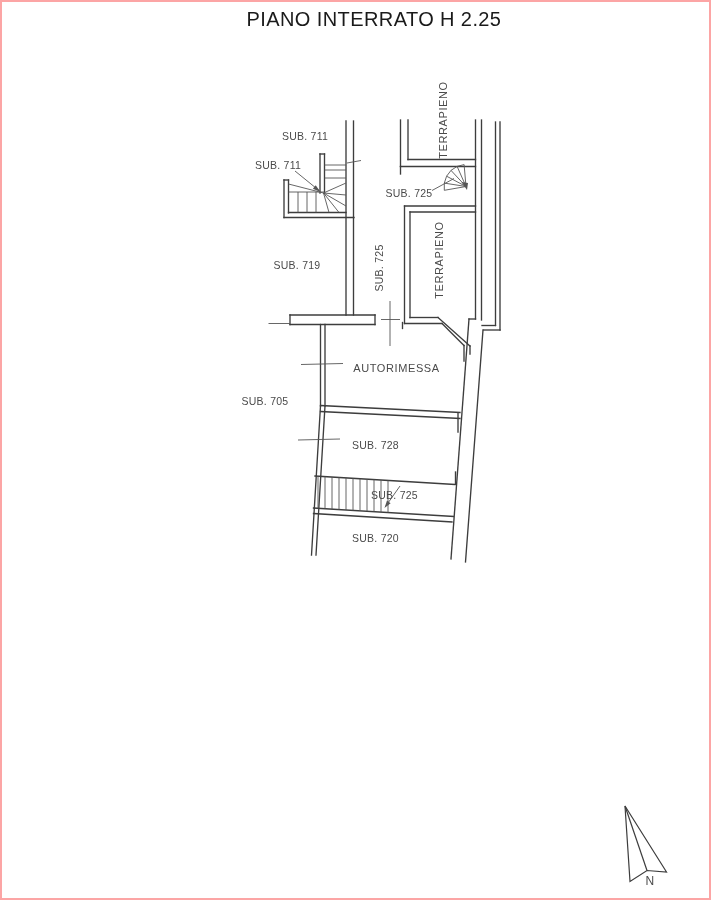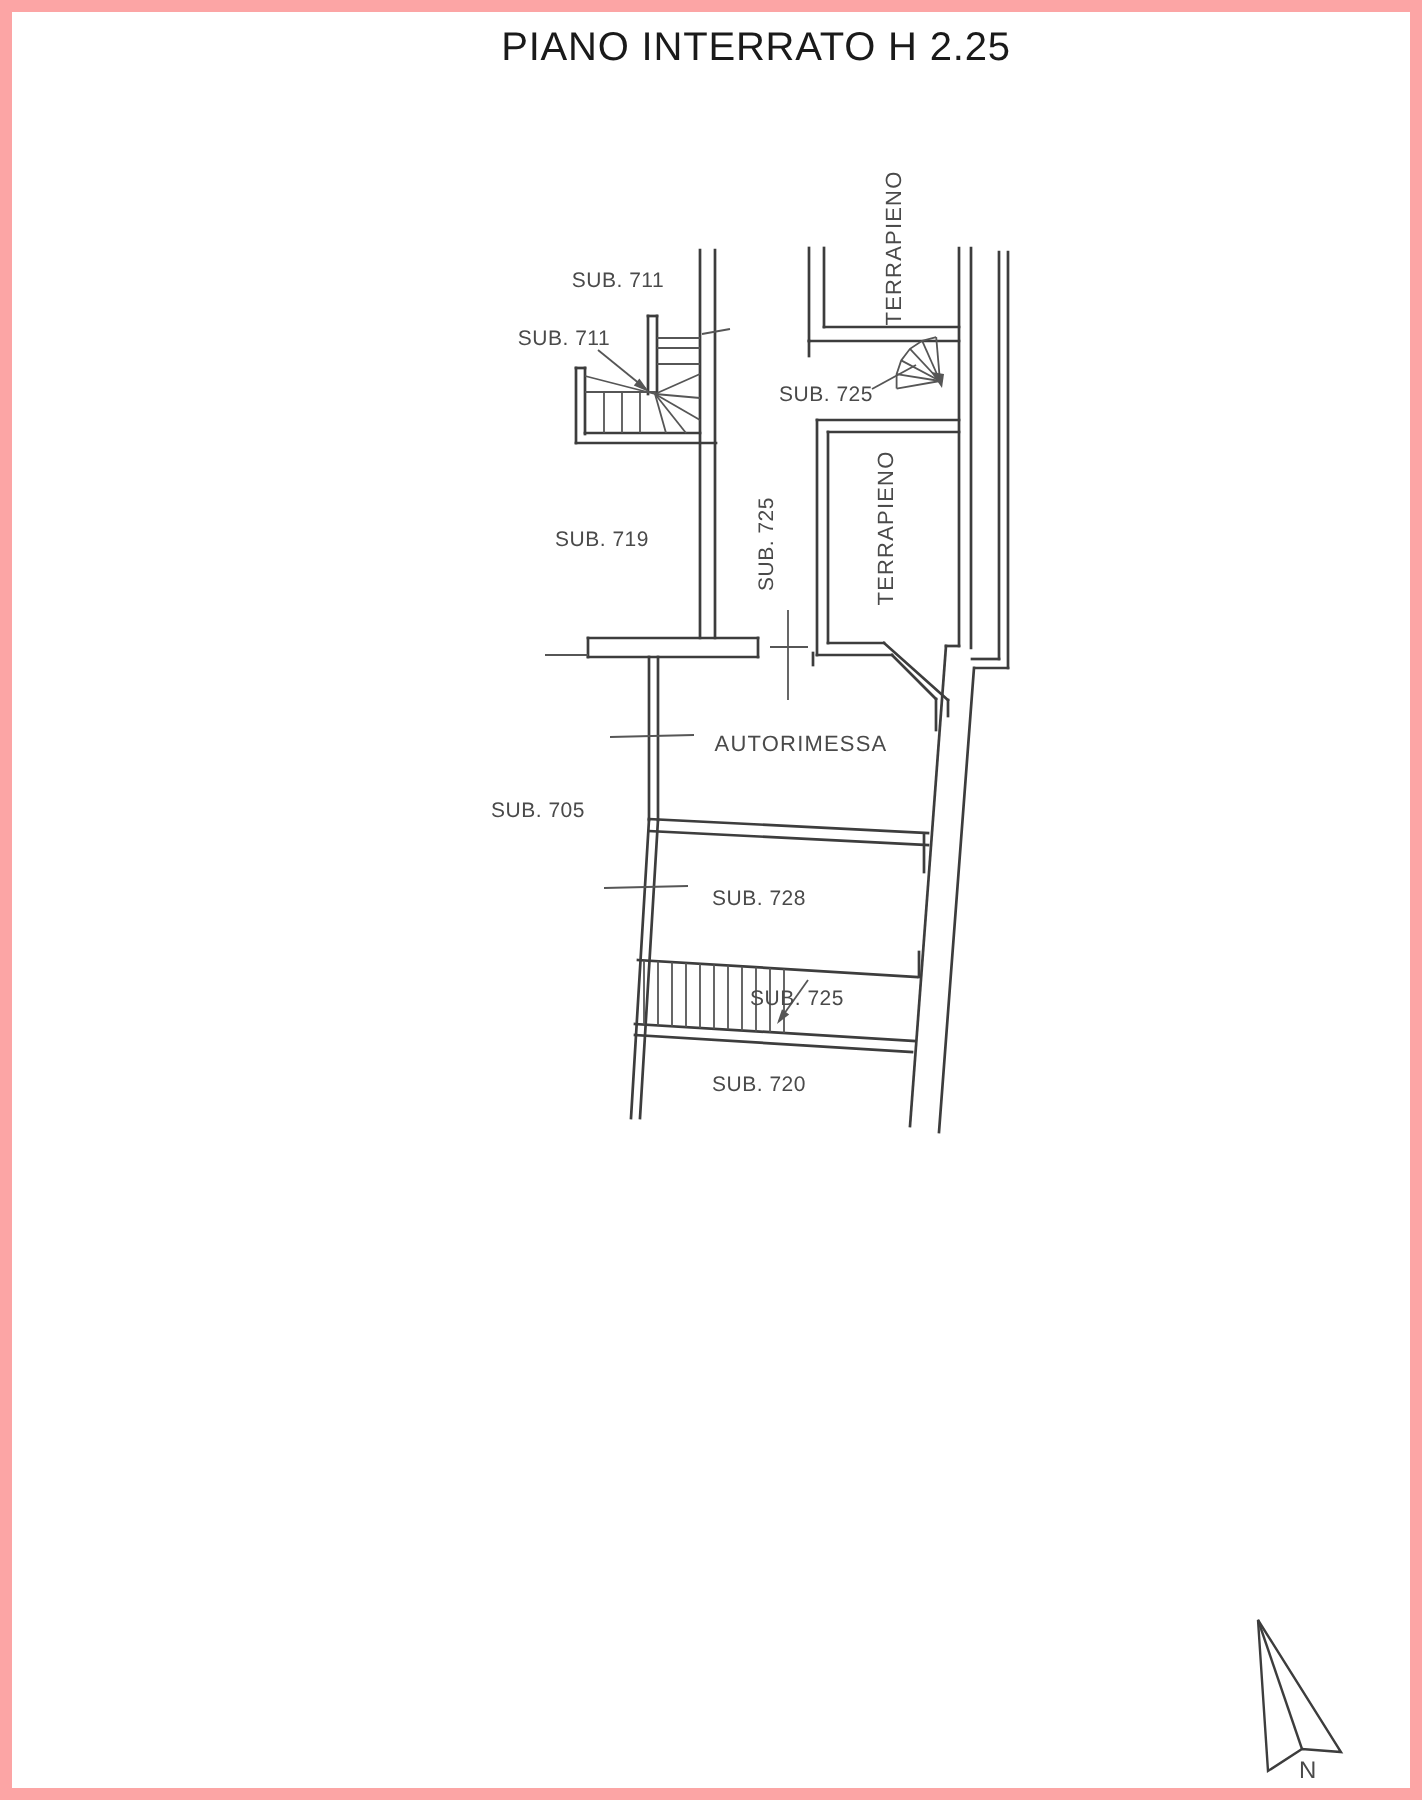--- a/index.html
+++ b/index.html
@@ -1,21 +1,21 @@
 <!DOCTYPE html>
 <html><head>
 <meta charset="utf-8">
 <style>
   html,body { margin:0; padding:0; background:#ffffff; }
   .page {
     position:relative;
     width:711px; height:900px;
     box-sizing:border-box;
     background:#ffffff;
-    border:6px solid #fca5a5;
+    border:2px solid #fca5a5;
     font-family:"Liberation Sans","DejaVu Sans",sans-serif;
     overflow:hidden;
   }
   svg { display:block; }
   text { letter-spacing:0.25px; }
   .title-text { font-size:20px; letter-spacing:0.4px; }
   .label-text { font-size:10.5px; }
   .label-wide { font-size:11px; letter-spacing:0.6px; }
   .north-text { font-size:12px; }
 </style>

